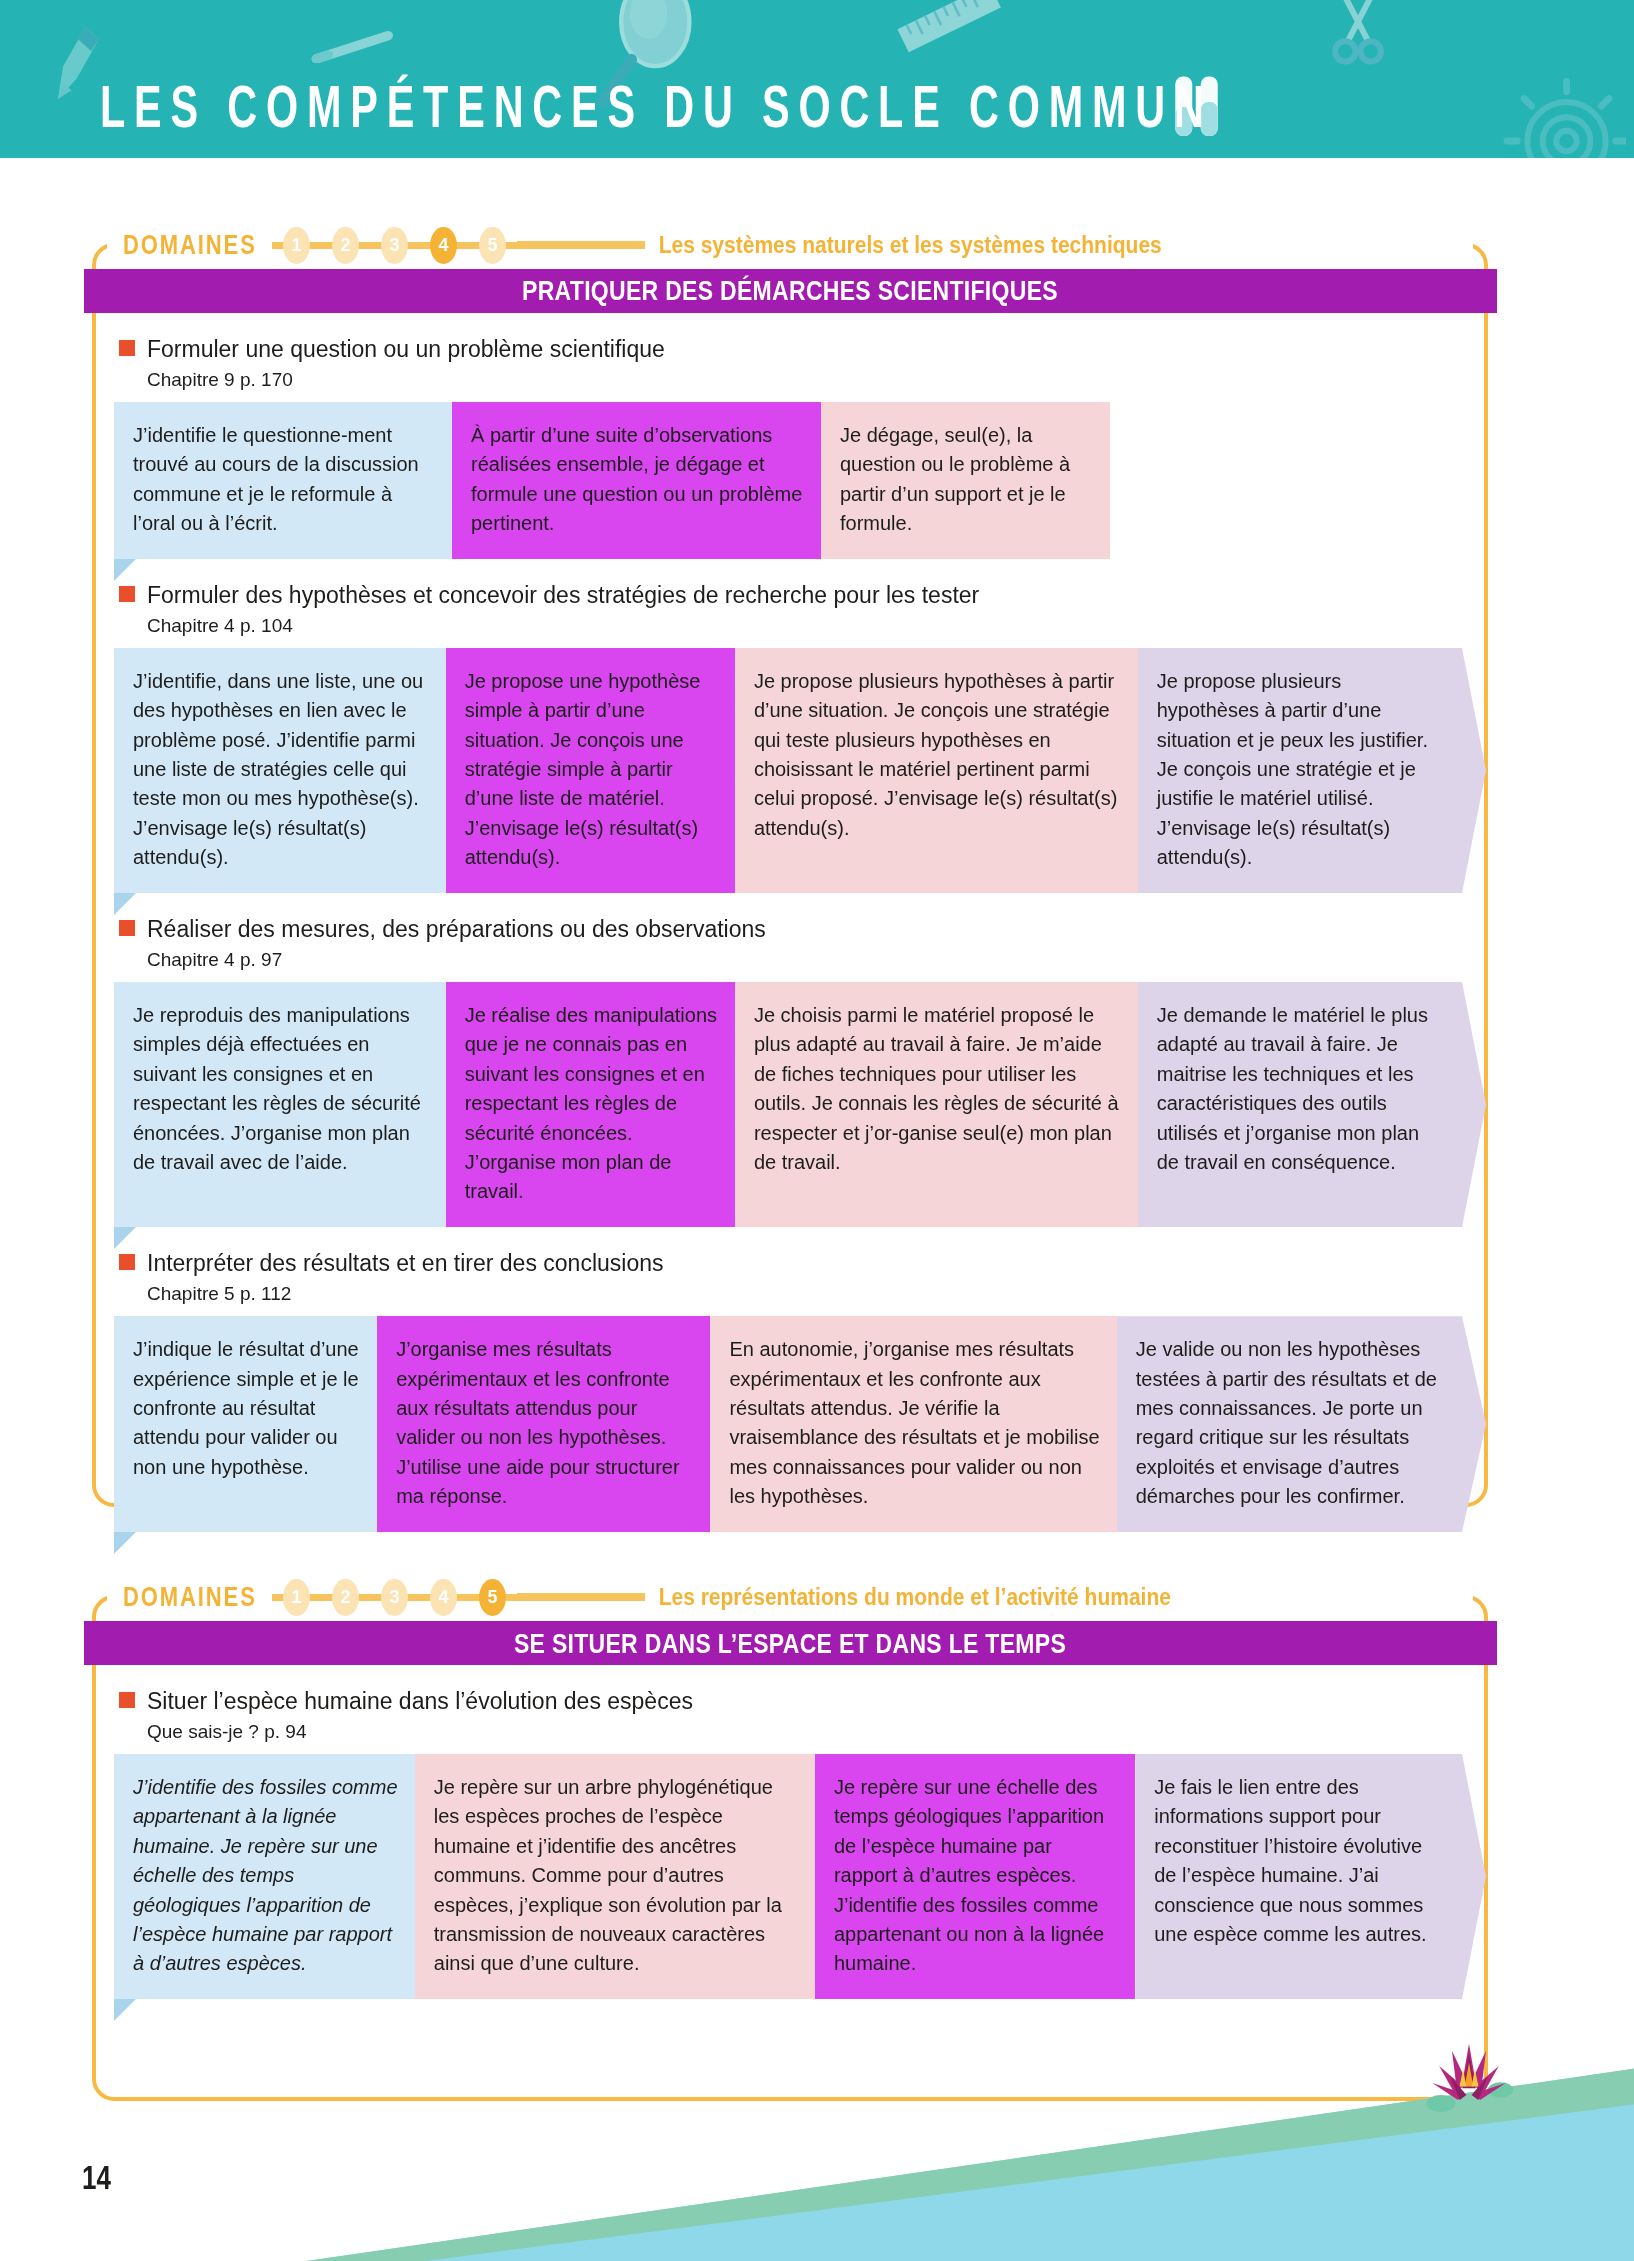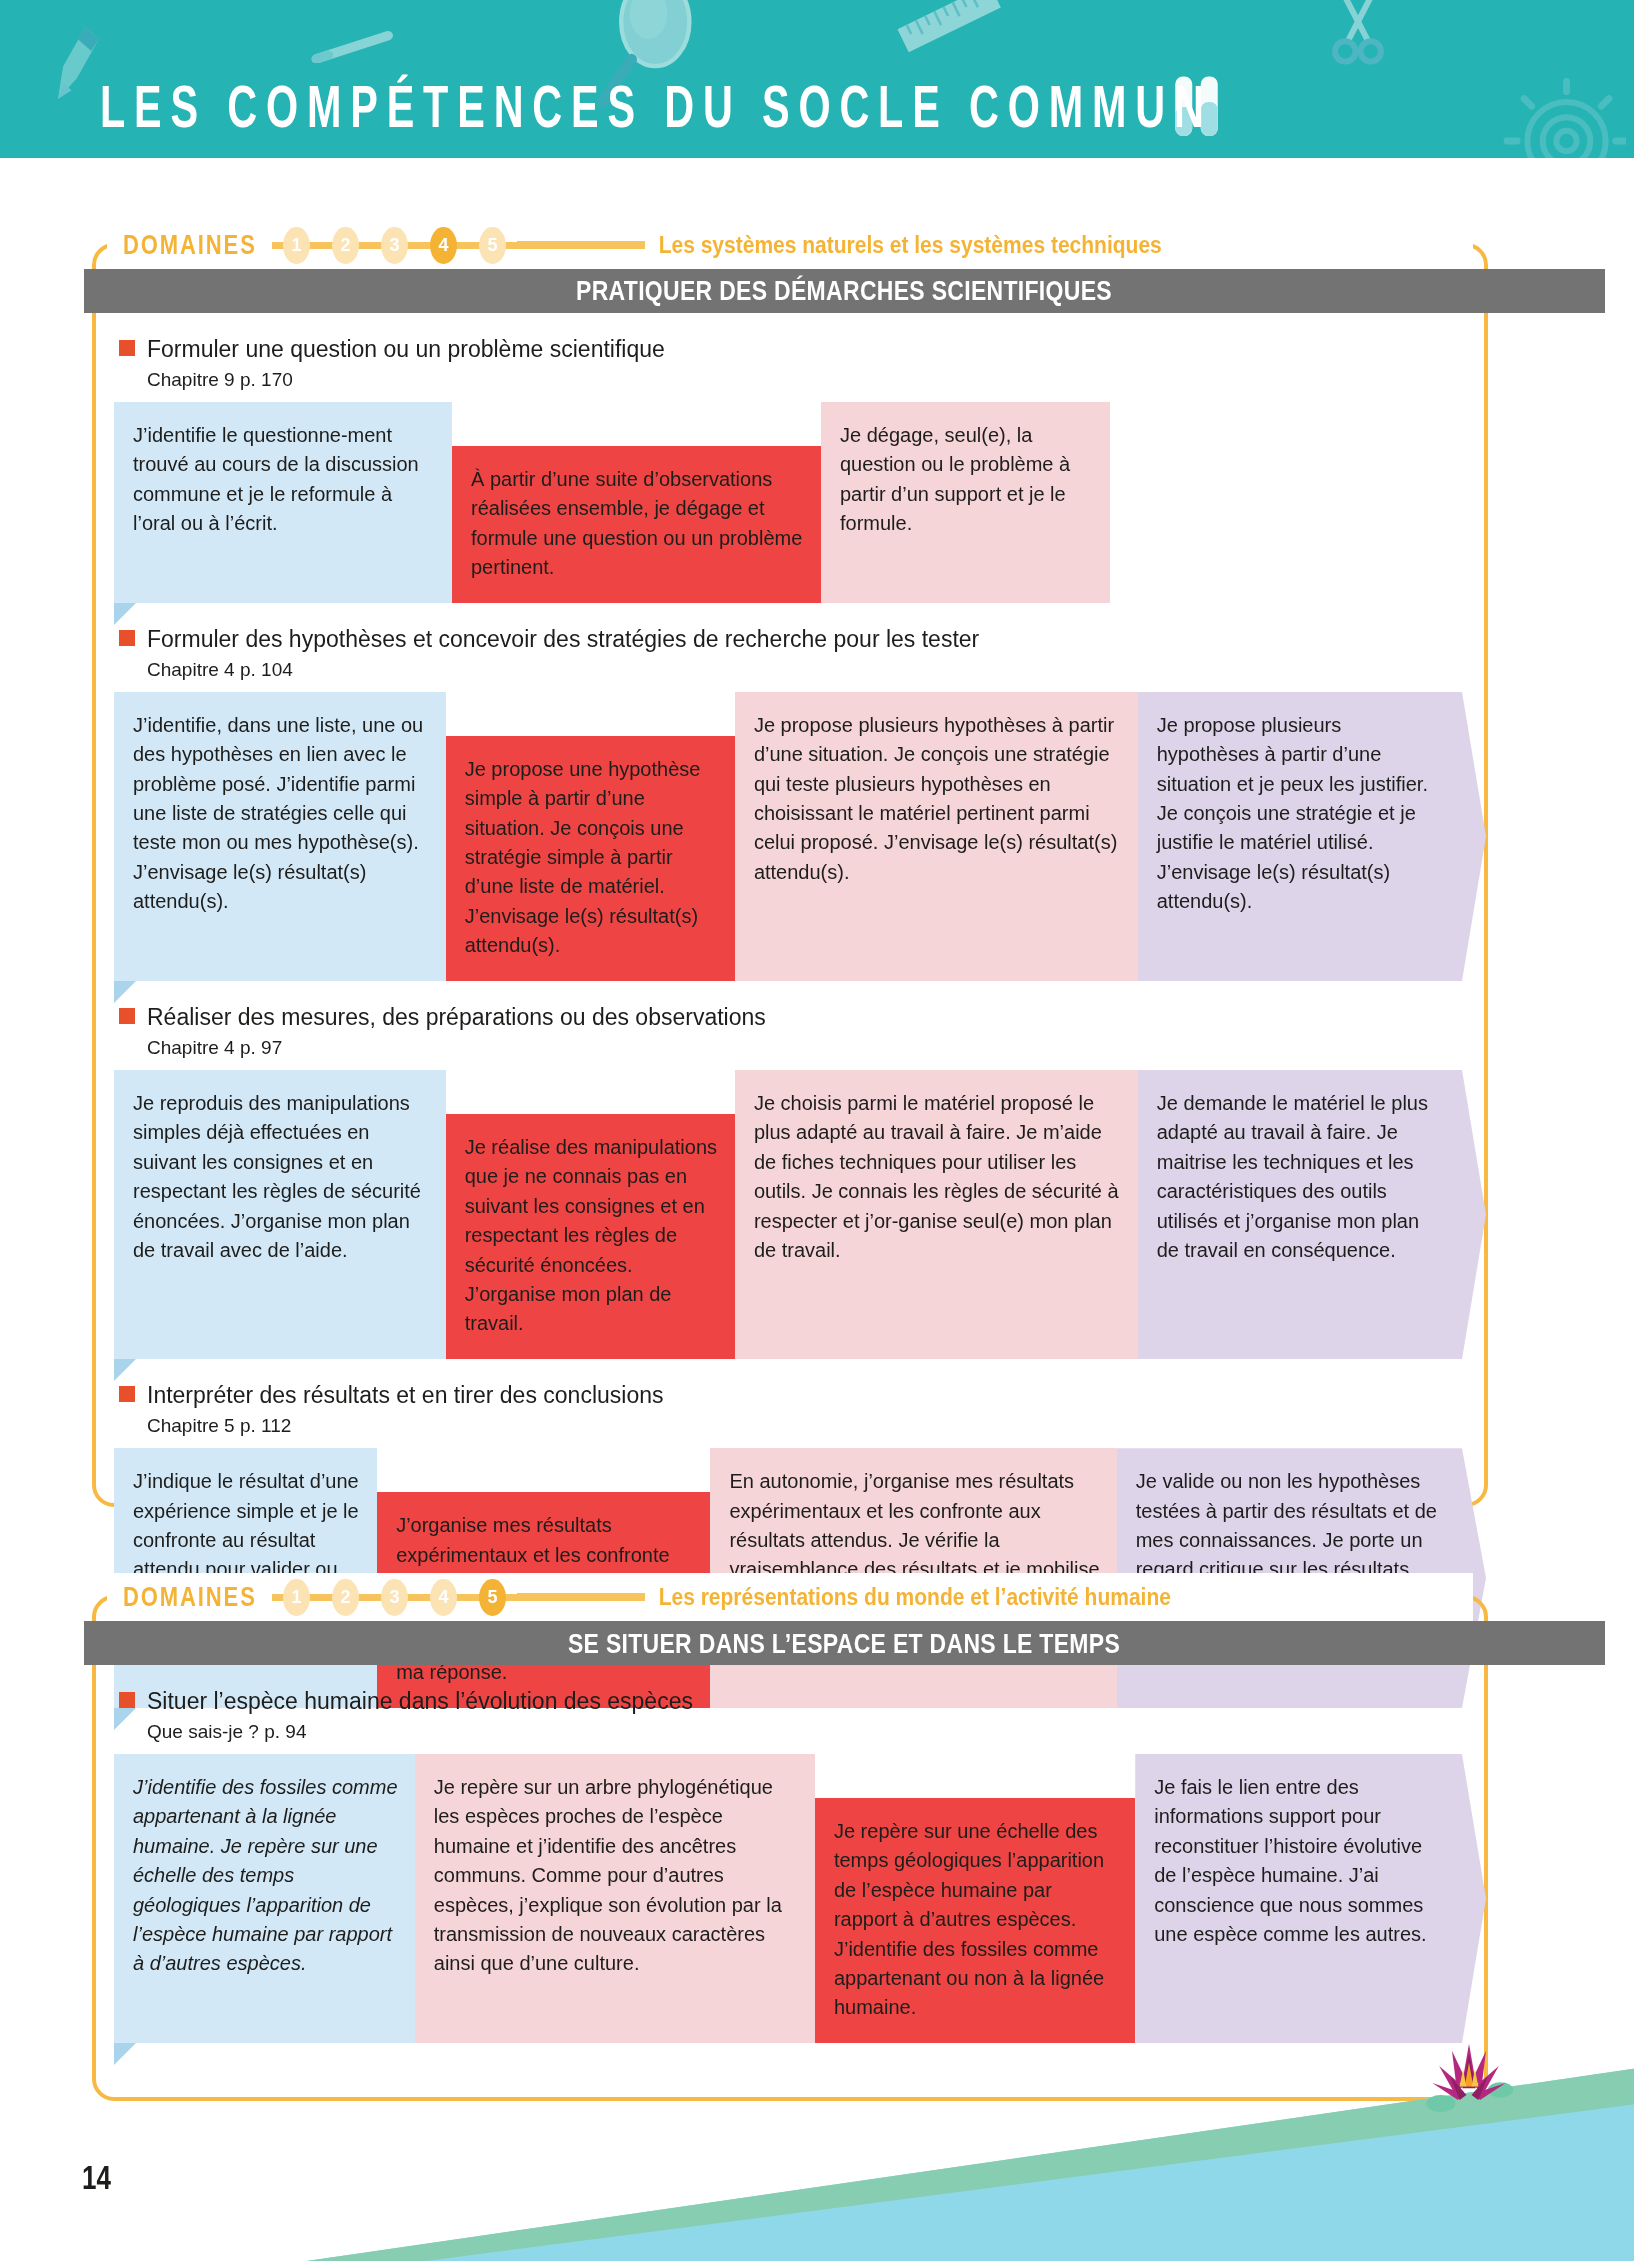--- a/index.html
+++ b/index.html
@@ -148,23 +148,23 @@
     white-space: nowrap;
     transform: scaleY(1.18);
     transform-origin: left center;
   }
 
   
   .domain-bar {
     position: absolute;
     left: -8.5px;
     top: 48px;
-    width: 1521px;
+    width: 1413px;
     height: 44px;
-    background: #737373;
+    background: #a21caf;
     display: flex;
     align-items: center;
     justify-content: center;
     z-index: 3;
   }
   .domain-bar-text {
     color: #ffffff;
     font-weight: 700;
     font-size: 23px;
     letter-spacing: 0.3px;
@@ -220,21 +220,21 @@
     position: relative;
   }
   .level {
     position: relative;
     padding: 19px 17px 20.4px 19px;
     font-size: 20px;
     line-height: 1.47;
     color: #1d1d1b;
   }
   .level-1 { background: #d3e8f7; }
-  .level-2 { background: #ef4444; margin-top: 44px; }
+  .level-2 { background: #d946ef; }
   .level-3 { background: #f5d5d8; }
   .level-4 { background: #ddd4ea; }
 
   
   .level-4 {
     clip-path: polygon(0 0, calc(100% - 24px) 0, 100% 50%, calc(100% - 24px) 100%, 0 100%);
     padding-right: 41px;
   }
   
   .fold {

